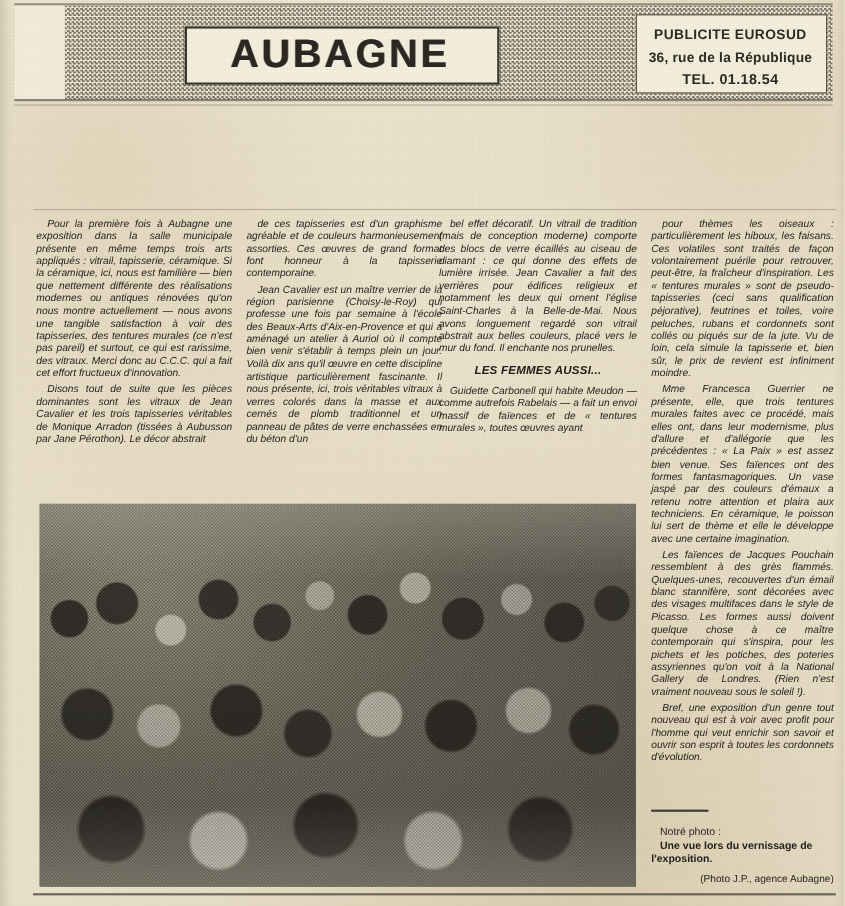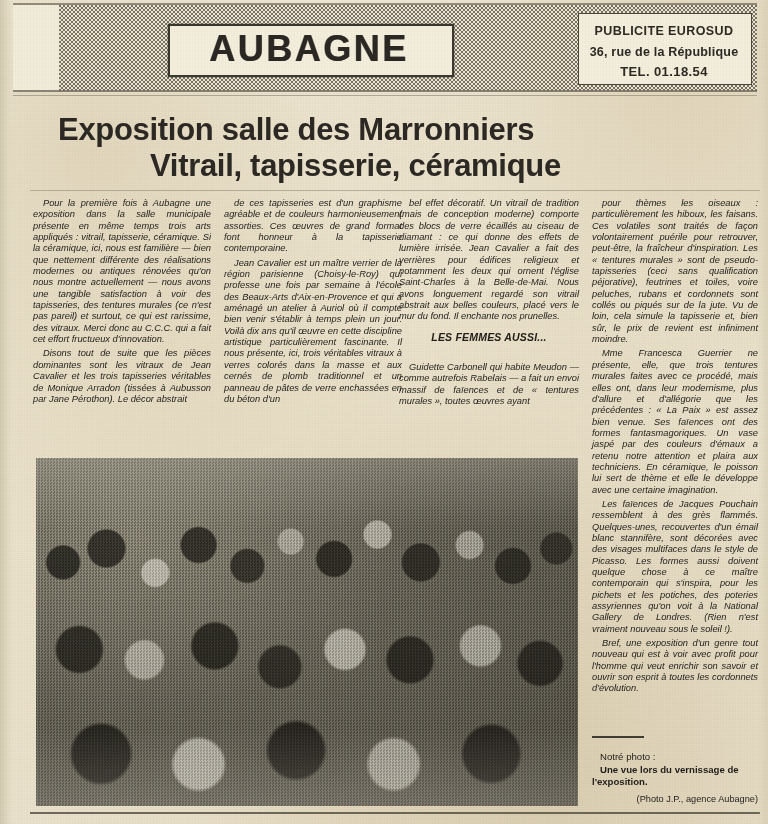--- a/index.html
+++ b/index.html
@@ -155,21 +155,21 @@
   .col p { margin: 0 0 0 0; text-indent: 10px; }
   .col p + p { margin-top: 3px; }
 
   #col1 { left: 33px;  width: 178px; }
   #col2 { left: 224px; width: 178px; }
   #col3 { left: 399px; width: 180px; }
   #col4 { left: 592px; width: 166px; }
 
   .subhead {
     display:block;
-    margin: 9px 0 19px 0;
+    margin: 9px 0 7px 0;
     text-align:center;
     font-weight: 800;
     font-style: italic;
     font-size: 10.5px;
     letter-spacing: .2px;
     color:#232019;
     text-indent: 0;
   }
 
   
@@ -266,24 +266,20 @@
   <div class="band-rule-bottom2"></div>
 
   <div class="town-box"></div>
   <div class="town-name">AUBAGNE</div>
 
   <div class="pub-box"></div>
   <div class="pub-line pub-l1">PUBLICITE EUROSUD</div>
   <div class="pub-line pub-l2">36, rue de la République</div>
   <div class="pub-line pub-l3">TEL. 01.18.54</div>
 
-  <div class="headline">
-    <span class="l1">Exposition salle des Marronniers</span>
-    <span class="l2">Vitrail, tapisserie, céramique</span>
-  </div>
   <div class="head-rule"></div>
 
   <div class="col" id="col1">
     <p>Pour la première fois à Aubagne une exposition dans la salle municipale présente en même temps trois arts appliqués : vitrail, tapisserie, céramique. Si la céramique, ici, nous est familière — bien que nettement différente des réalisations modernes ou antiques rénovées qu'on nous montre actuellement — nous avons une tangible satisfaction à voir des tapisseries, des tentures murales (ce n'est pas pareil) et surtout, ce qui est rarissime, des vitraux. Merci donc au C.C.C. qui a fait cet effort fructueux d'innovation.</p>
     <p>Disons tout de suite que les pièces dominantes sont les vitraux de Jean Cavalier et les trois tapisseries véritables de Monique Arradon (tissées à Aubusson par Jane Pérothon). Le décor abstrait</p>
   </div>
 
   <div class="col" id="col2">
     <p>de ces tapisseries est d'un graphisme agréable et de couleurs harmonieusement assorties. Ces œuvres de grand format font honneur à la tapisserie contemporaine.</p>
     <p>Jean Cavalier est un maître verrier de la région parisienne (Choisy-le-Roy) qui professe une fois par semaine à l'école des Beaux-Arts d'Aix-en-Provence et qui a aménagé un atelier à Auriol où il compte bien venir s'établir à temps plein un jour. Voilà dix ans qu'il œuvre en cette discipline artistique particulièrement fascinante. Il nous présente, ici, trois véritables vitraux à verres colorés dans la masse et aux cernés de plomb traditionnel et un panneau de pâtes de verre enchassées en du béton d'un</p>

